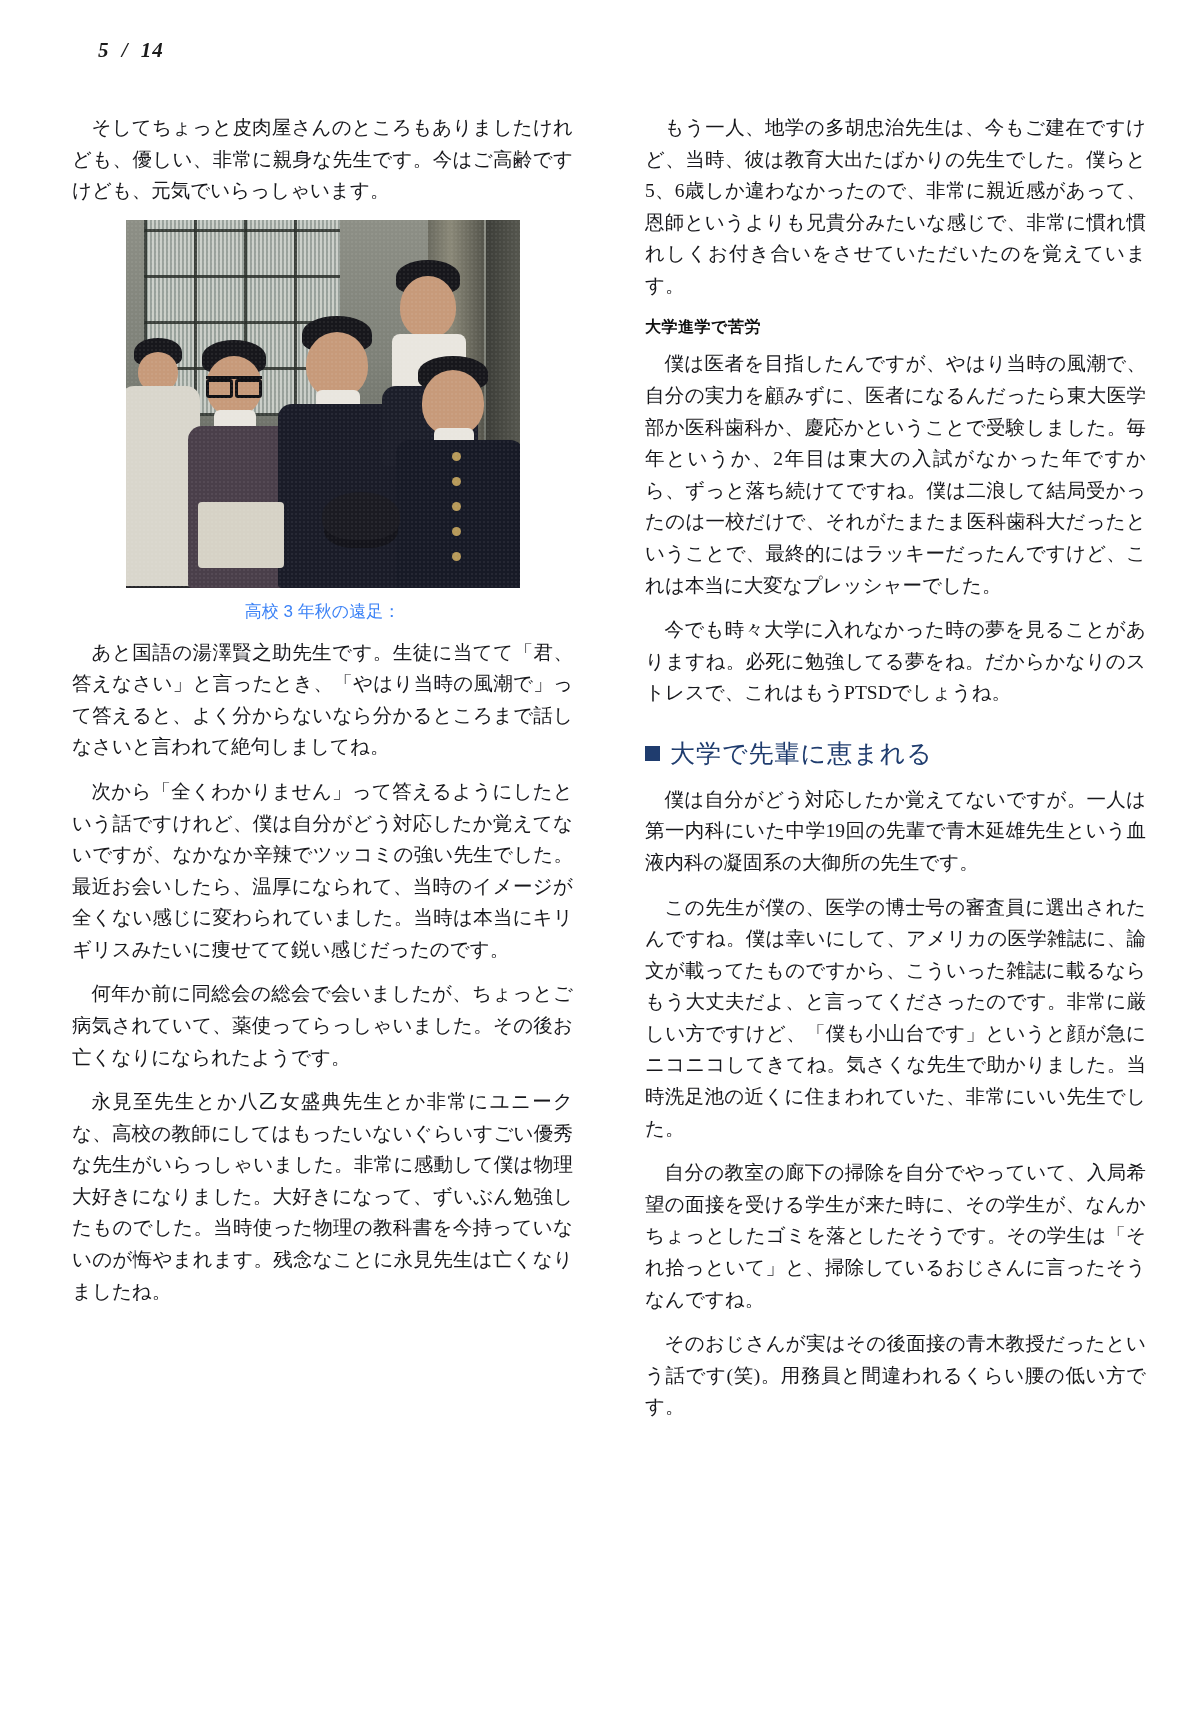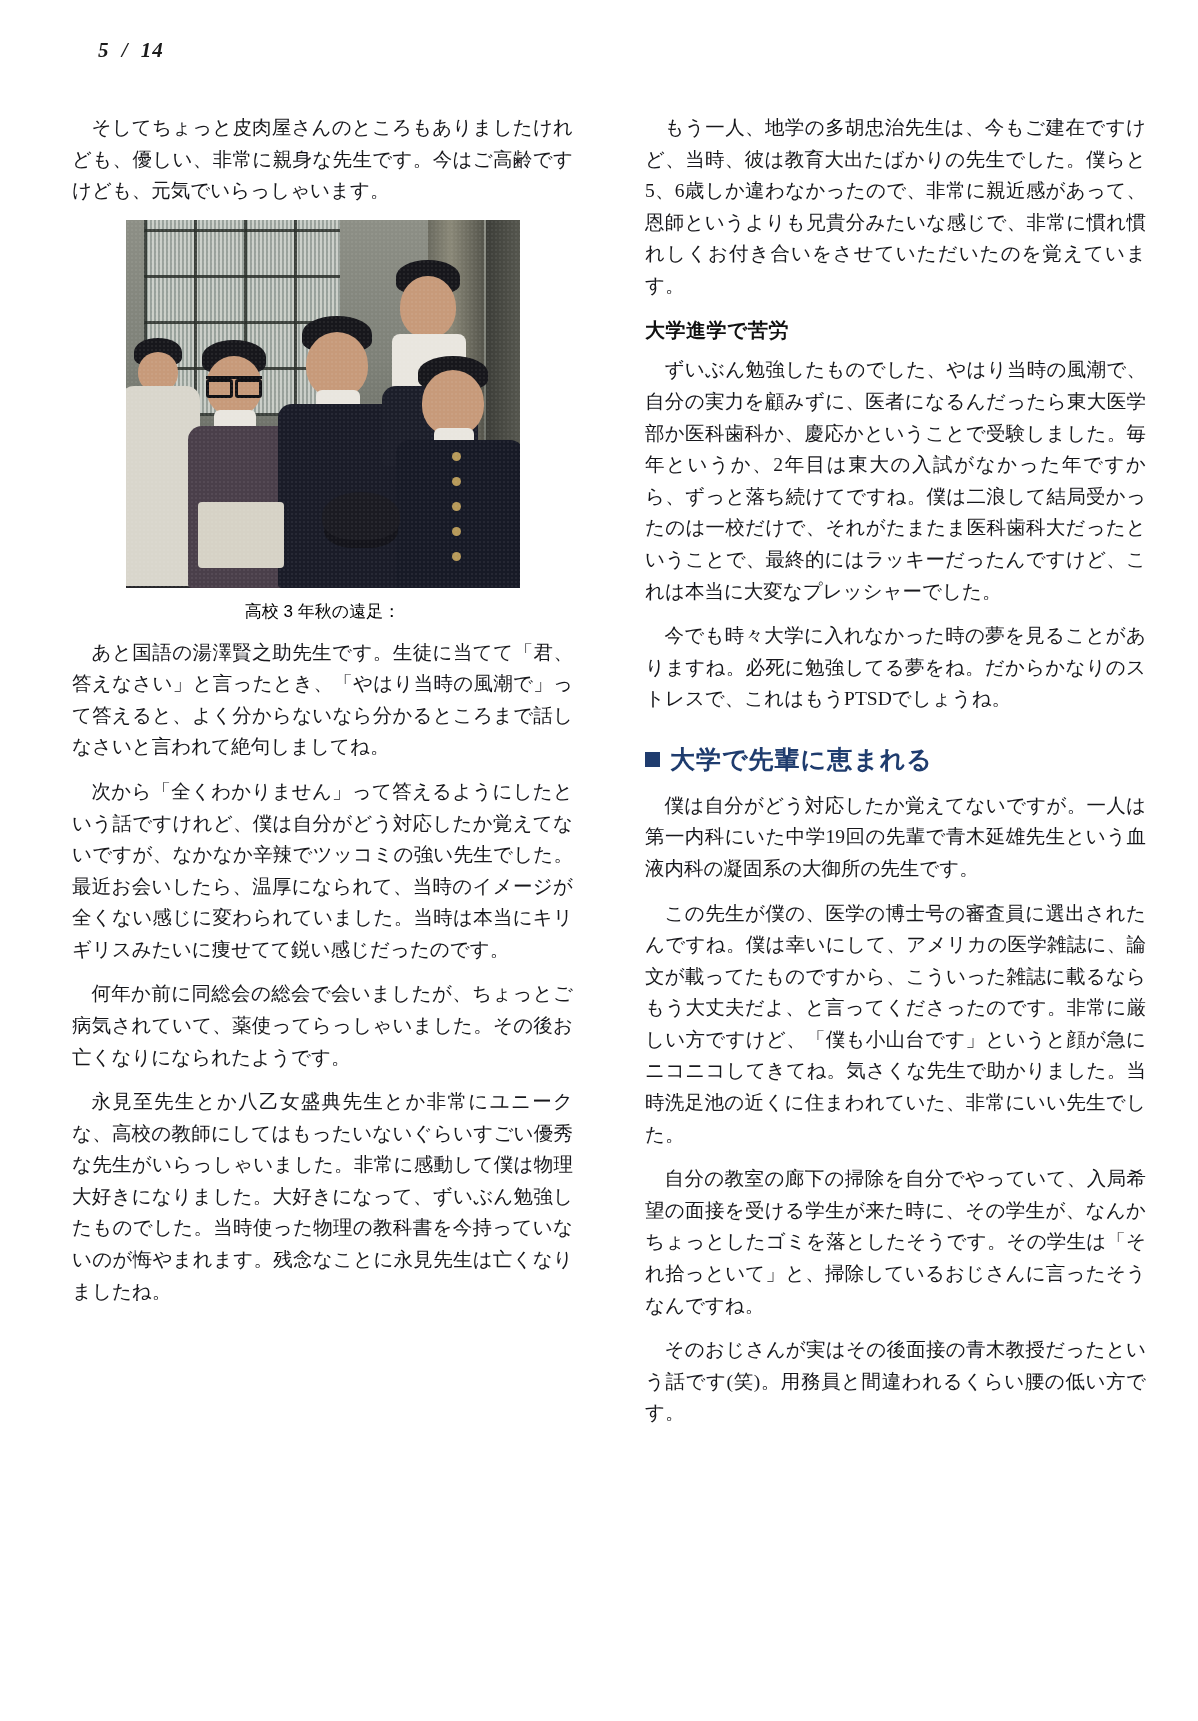--- a/index.html
+++ b/index.html
@@ -48,21 +48,21 @@
     color: #17171b;
     text-align: justify;
     text-justify: inter-character;
     text-indent: 1em;
     word-break: break-all;
   }
 
   h3.subhead {
     margin: 16px 0 10px 0;
     font-family: "Liberation Sans", sans-serif;
-    font-size: 20px;
+    font-size: 16px;
     font-weight: bold;
     color: #111;
     letter-spacing: 0.5px;
   }
 
   .section-head {
     margin: 28px 0 14px 0;
     display: flex;
     align-items: center;
     gap: 10px;
@@ -70,21 +70,21 @@
   .section-head .marker {
     width: 15px;
     height: 15px;
     background: #1f3c6e;
     display: inline-block;
     flex: 0 0 auto;
   }
   .section-head .text {
     font-family: "Liberation Sans", sans-serif;
     font-size: 25px;
-    font-weight: bold;
+    font-weight: normal;
     color: #1f3c6e;
     letter-spacing: 1px;
   }
 
   
   .figure {
     margin: 8px 0 10px 0;
   }
   .photo {
     position: relative;
@@ -217,21 +217,21 @@
     background-size: 4px 4px;
     mix-blend-mode: screen;
   }
 
   .caption {
     margin-top: 10px;
     text-align: center;
     font-family: "Liberation Sans", sans-serif;
     font-size: 17px;
     line-height: 1.7;
-    color: #000000;
+    color: #3b82f6;
   }
 </style>
 </head>
 <body>
 
 <div class="page">
 
   <div class="pager">
     <span>5</span>
     <span class="sep">/</span>
@@ -309,21 +309,21 @@
       <p class="body">次から「全くわかりません」って答えるようにしたという話ですけれど、僕は自分がどう対応したか覚えてないですが、なかなか辛辣でツッコミの強い先生でした。最近お会いしたら、温厚になられて、当時のイメージが全くない感じに変わられていました。当時は本当にキリギリスみたいに痩せてて鋭い感じだったのです。</p>
       <p class="body">何年か前に同総会の総会で会いましたが、ちょっとご病気されていて、薬使ってらっしゃいました。その後お亡くなりになられたようです。</p>
       <p class="body">永見至先生とか八乙女盛典先生とか非常にユニークな、高校の教師にしてはもったいないぐらいすごい優秀な先生がいらっしゃいました。非常に感動して僕は物理大好きになりました。大好きになって、ずいぶん勉強したものでした。当時使った物理の教科書を今持っていないのが悔やまれます。残念なことに永見先生は亡くなりましたね。</p>
     </div>
 
     <div class="col">
       <p class="body">もう一人、地学の多胡忠治先生は、今もご建在ですけど、当時、彼は教育大出たばかりの先生でした。僕らと5、6歳しか違わなかったので、非常に親近感があって、恩師というよりも兄貴分みたいな感じで、非常に慣れ慣れしくお付き合いをさせていただいたのを覚えています。</p>
 
       <h3 class="subhead">大学進学で苦労</h3>
 
-      <p class="body">ずいぶん勉強したものでした、やはり当時の風潮で、自分の実力を顧みずに、医者になるんだったら東大医学部か医科歯科か、慶応かということで受験しました。毎年というか、2年目は東大の入試がなかった年ですから、ずっと落ち続けてですね。僕は二浪して結局受かったのは一校だけで、それがたまたま医科歯科大だったということで、最終的にはラッキーだったんですけど、これは本当に大変なプレッシャーでした。</p>
+      <p class="body">僕は医者を目指したんですが、やはり当時の風潮で、自分の実力を顧みずに、医者になるんだったら東大医学部か医科歯科か、慶応かということで受験しました。毎年というか、2年目は東大の入試がなかった年ですから、ずっと落ち続けてですね。僕は二浪して結局受かったのは一校だけで、それがたまたま医科歯科大だったということで、最終的にはラッキーだったんですけど、これは本当に大変なプレッシャーでした。</p>
       <p class="body">今でも時々大学に入れなかった時の夢を見ることがありますね。必死に勉強してる夢をね。だからかなりのストレスで、これはもうPTSDでしょうね。</p>
 
       <div class="section-head">
         <span class="marker"></span>
         <span class="text">大学で先輩に恵まれる</span>
       </div>
 
       <p class="body">僕は自分がどう対応したか覚えてないですが。一人は第一内科にいた中学19回の先輩で青木延雄先生という血液内科の凝固系の大御所の先生です。</p>
       <p class="body">この先生が僕の、医学の博士号の審査員に選出されたんですね。僕は幸いにして、アメリカの医学雑誌に、論文が載ってたものですから、こういった雑誌に載るならもう大丈夫だよ、と言ってくださったのです。非常に厳しい方ですけど、「僕も小山台です」というと顔が急にニコニコしてきてね。気さくな先生で助かりました。当時洗足池の近くに住まわれていた、非常にいい先生でした。</p>
       <p class="body">自分の教室の廊下の掃除を自分でやっていて、入局希望の面接を受ける学生が来た時に、その学生が、なんかちょっとしたゴミを落としたそうです。その学生は「それ拾っといて」と、掃除しているおじさんに言ったそうなんですね。</p>

